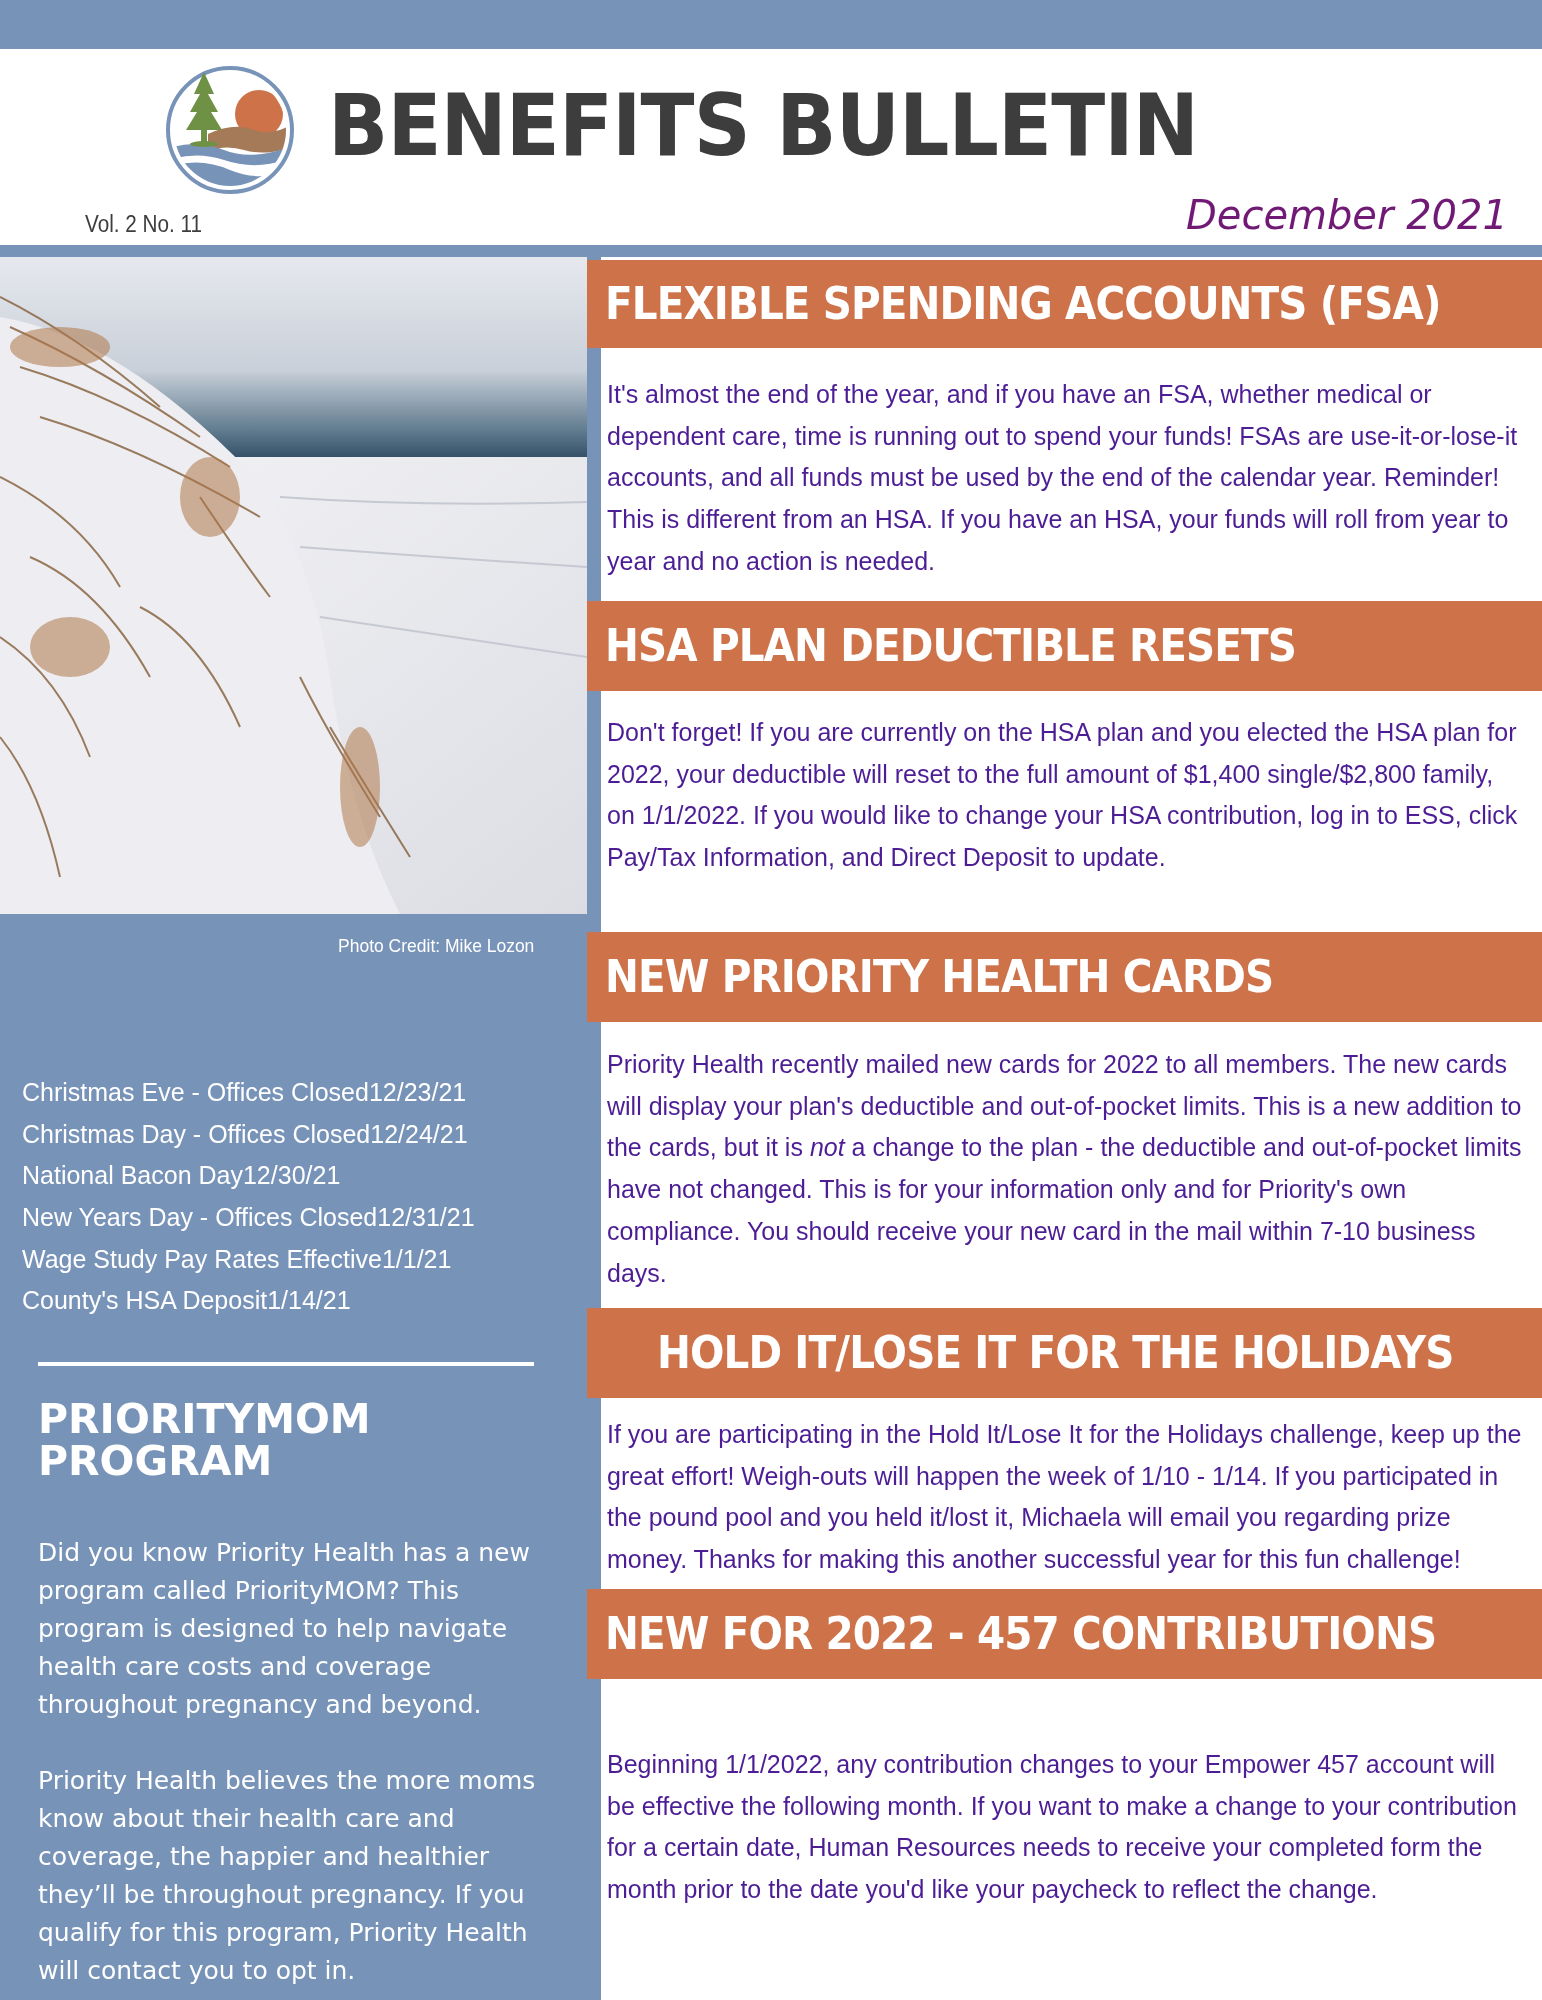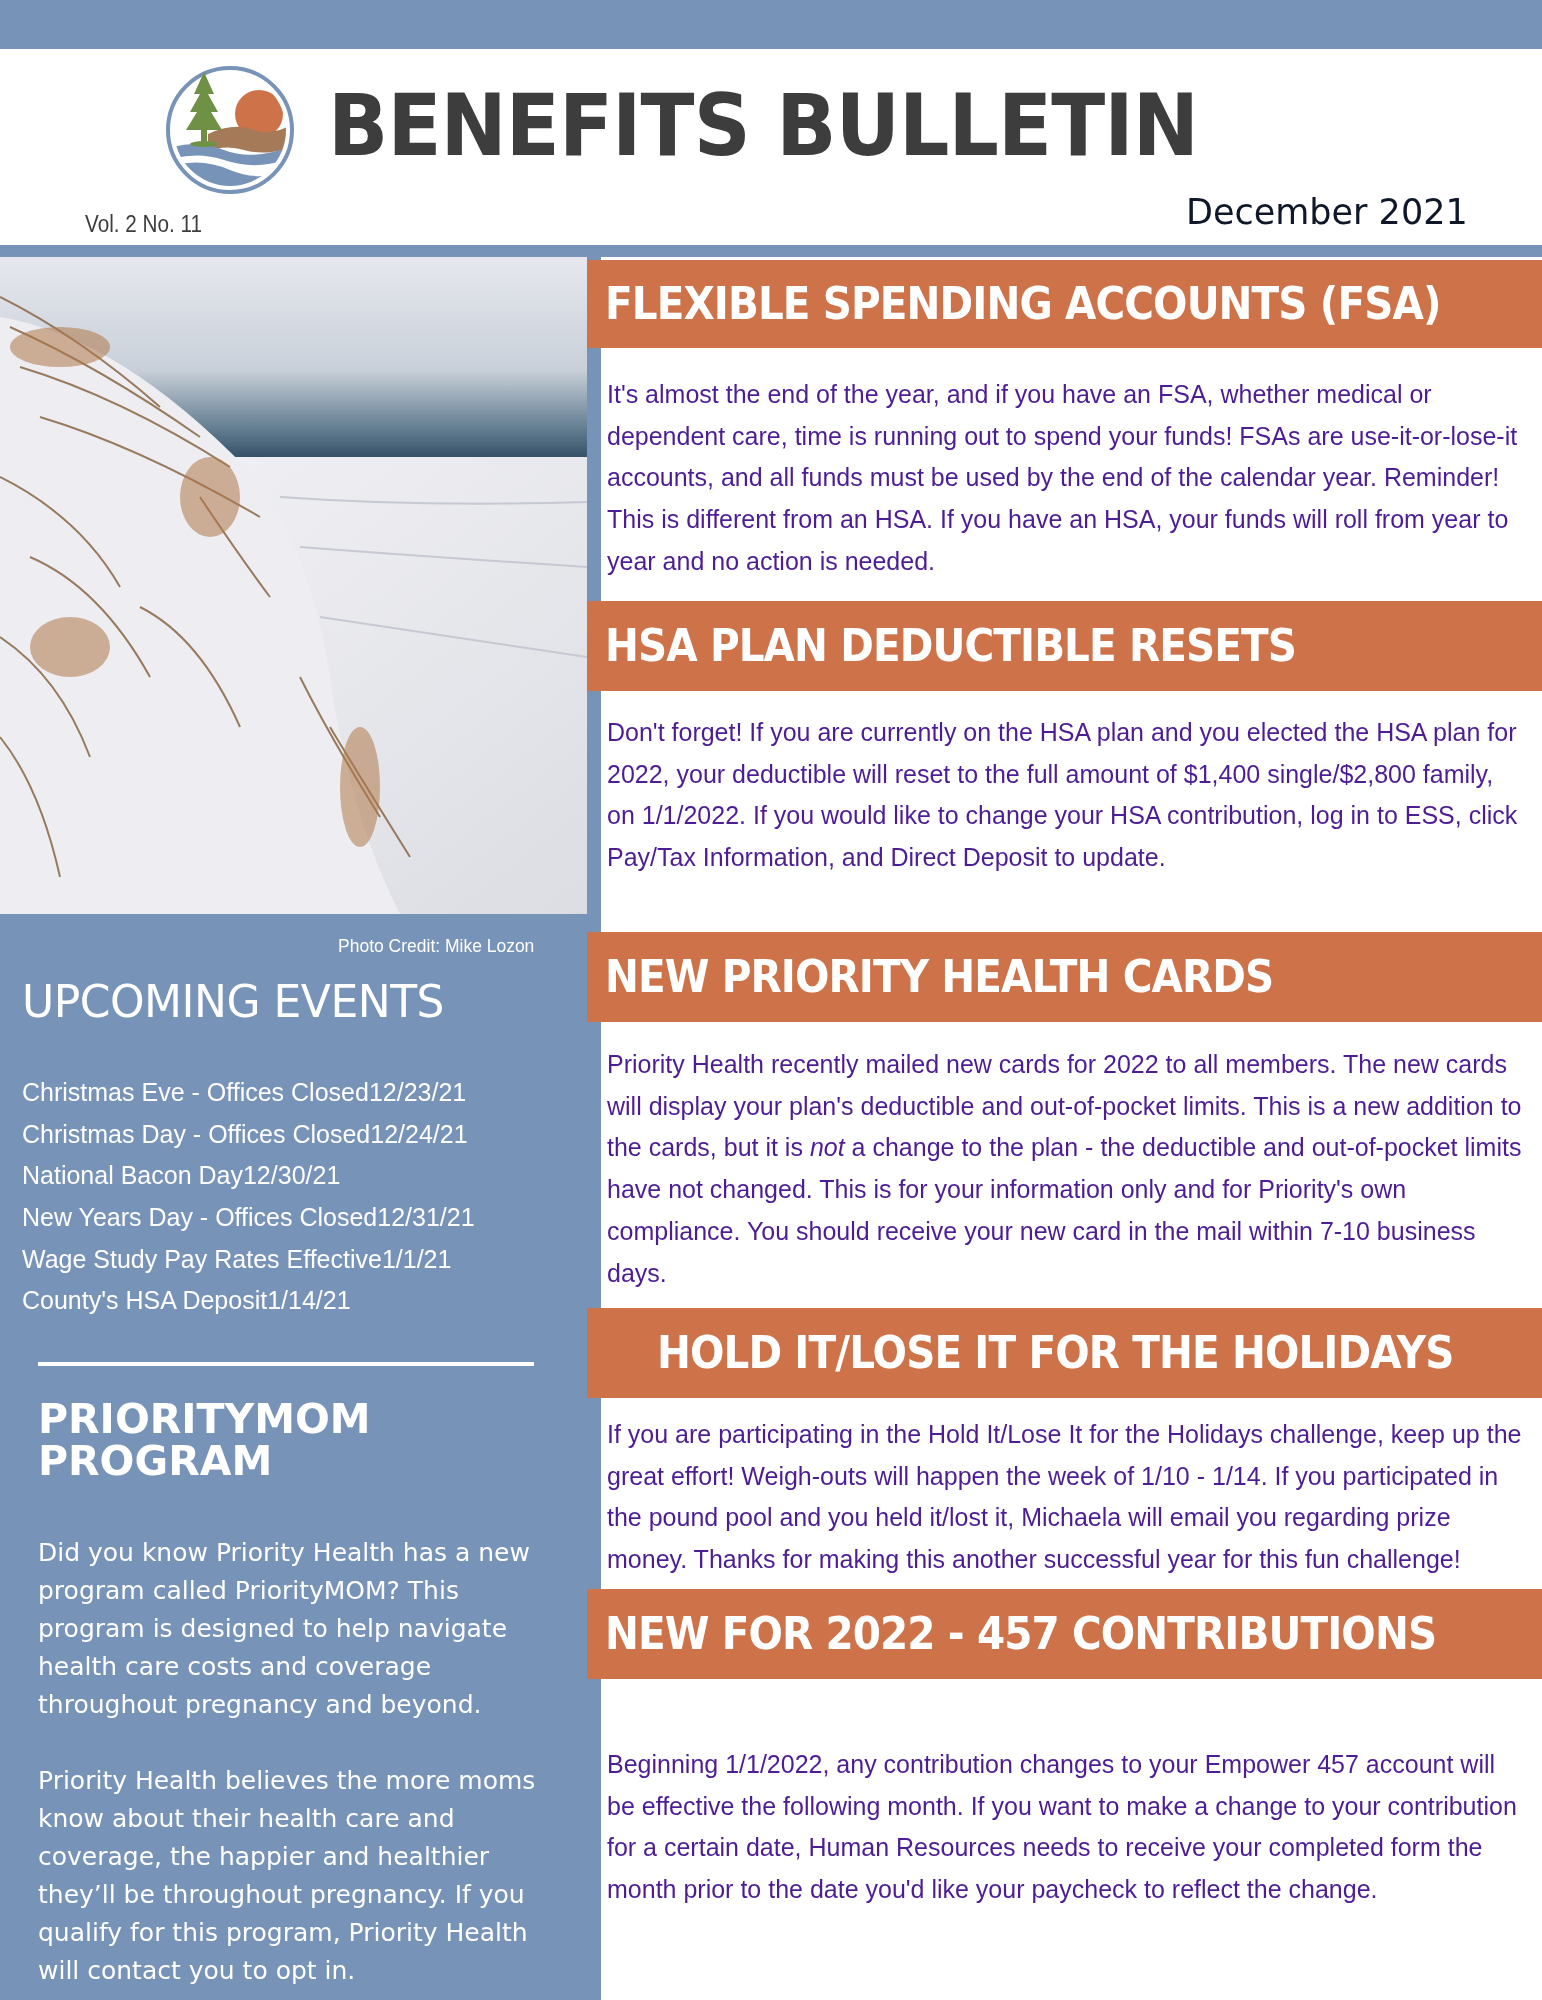--- a/index.html
+++ b/index.html
@@ -7,21 +7,21 @@
   body { position: relative; font-family: "Liberation Sans", sans-serif; color: #3a3a3a; }
 
   .top-band { position: absolute; left: 0; top: 0; width: 1542px; height: 50px; background: #7893b8; }
   .top-band-line { position: absolute; left: 0; top: 50px; width: 1542px; height: 3px; background: #d9e0ea; }
 
   .masthead { position: absolute; left: 0; top: 49px; width: 1542px; height: 192px; background: #fff; }
   .logo { position: absolute; left: 164px; top: 68px; width: 132px; height: 132px; }
   .title { position: absolute; left: 328px; top: 86px; font-family: "DejaVu Sans", sans-serif; font-weight: bold;
            font-size: 86px; letter-spacing: -1px; color: #3d3d3d; line-height: 1; transform: scaleX(0.92); transform-origin: left top; }
   .vol { position: absolute; left: 85px; top: 215px; font-size: 23px; color: #3d3d3d; transform: scaleX(0.9); transform-origin: left top; }
-  .date { position: absolute; left: 1186px; top: 196px; font-family: "DejaVu Sans", sans-serif; font-size: 35px; color: #0f172a; }
+  .date { position: absolute; left: 1186px; top: 196px; font-family: "DejaVu Sans", sans-serif; font-size: 40px; color: #701a75; font-style: italic; }
 
   .mid-band { position: absolute; left: 0; top: 245px; width: 1542px; height: 12px; background: #7893b8; }
 
   .photo { position: absolute; left: 0; top: 257px; width: 587px; height: 657px; overflow: hidden; }
   .sidebar { position: absolute; left: 0; top: 914px; width: 587px; height: 1086px; background: #7893b8; color: #ffffff; padding-left: 36px; }
   .right-strip { position: absolute; left: 587px; top: 257px; width: 14px; height: 1743px; background: #7893b8; }
   .right-content { position: absolute; left: 587px; top: 257px; width: 955px; height: 1743px; }
 
   .credit { position: absolute; right: 53px; top: 21px; font-size: 19px; color: #fff; transform: scaleX(0.92); transform-origin: right top; }
   .events-title { position: absolute; left: 22px; top: 62px; font-family: "DejaVu Sans", sans-serif; font-size: 44px; font-weight: normal; color: #fff; letter-spacing: -0.5px; }
@@ -112,21 +112,20 @@
     <g stroke="#c6c9d2" stroke-width="2" fill="none">
       <path d="M280 240 Q420 250 587 245"></path>
         <path d="M300 290 Q430 300 587 310"></path>
         <path d="M320 360 Q450 380 587 400"></path>
     </g>
   </svg>
 </div>
 
 <aside class="sidebar">
   <div class="credit">Photo Credit: Mike Lozon</div>
-  <h2 class="events-title">UPCOMING EVENTS</h2>
   <ul class="events-list">
     <li>
         <span>Christmas Eve - Offices Closed</span>
         <span>12/23/21</span>
       </li>
     <li>
         <span>Christmas Day - Offices Closed</span>
         <span>12/24/21</span>
       </li>
     <li>

